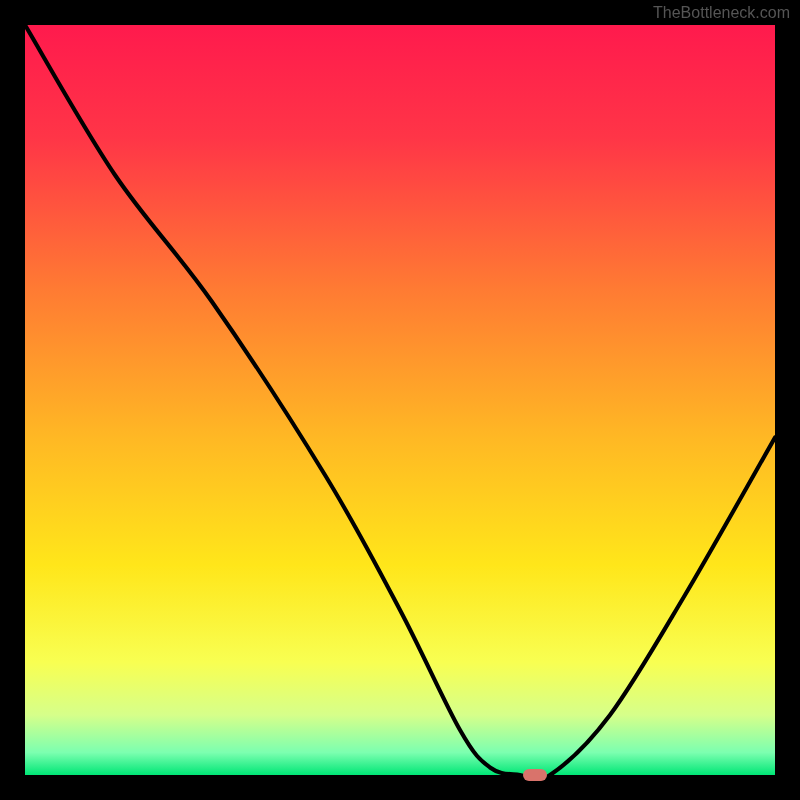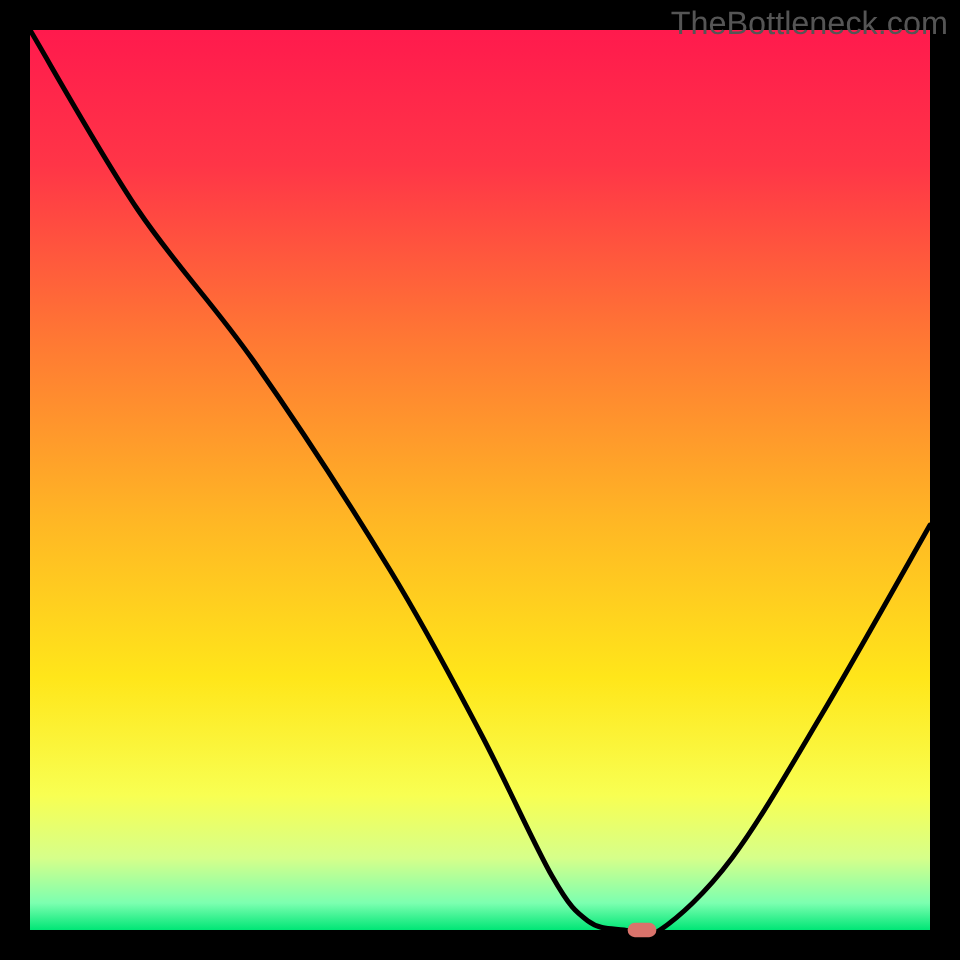--- a/index.html
+++ b/index.html
@@ -9,21 +9,21 @@
     height: 800px;
     background: #000;
     position: relative;
     font-family: Arial, sans-serif;
   }
   .watermark {
     position: absolute;
     top: 4px;
     right: 10px;
     color: #555;
-    font-size: 27px;
+    font-size: 16px;
     font-weight: 500;
     z-index: 10;
   }
   .plot-area {
     position: absolute;
     left: 25px;
     top: 25px;
     width: 750px;
     height: 750px;
   }

